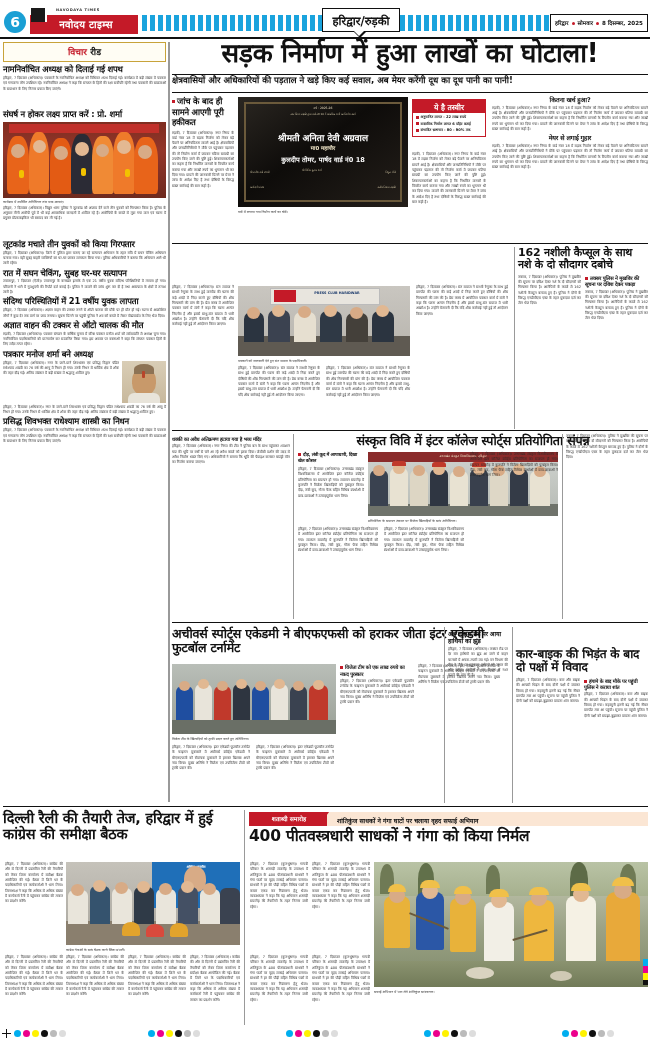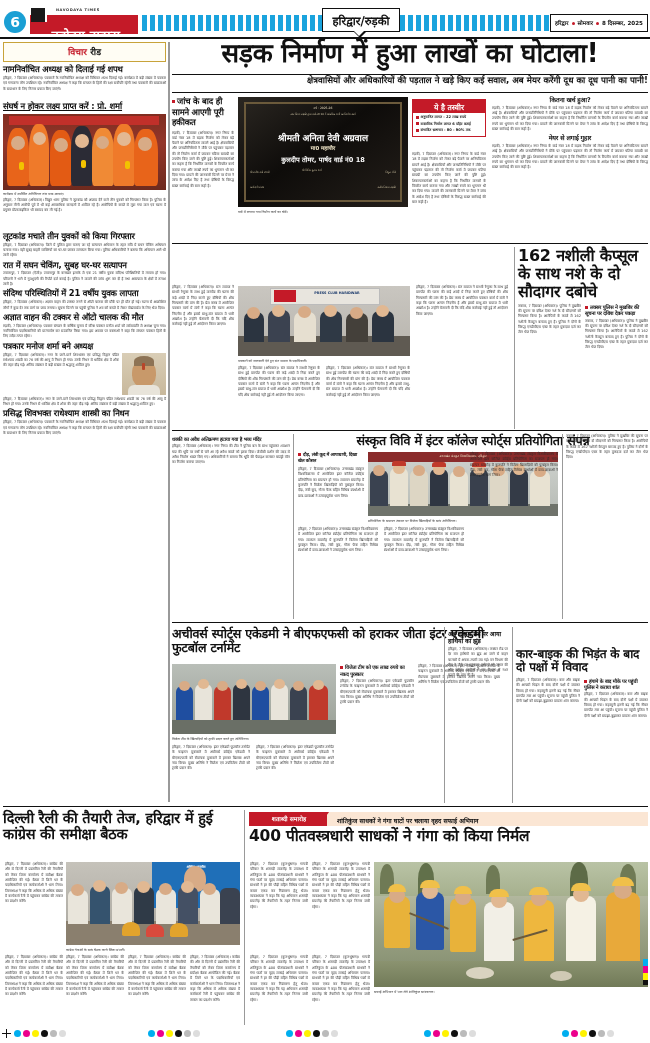--- a/index.html
+++ b/index.html
@@ -17,22 +17,22 @@
   .pageno {
     position:absolute; left:4px; top:5px; width:22px; height:22px; border-radius:50%;
     background:#1a9fd4; color:#fff; font-size:14px; font-weight:bold;
     display:flex; align-items:center; justify-content:center; font-family:"DejaVu Sans",sans-serif;
   }
   .logo-wrap { position:absolute; left:30px; top:2px; width:108px; height:28px; }
   .logo-box { position:absolute; left:0; top:7px; width:108px; height:19px; background:#c41a28; }
   .logo-flag { position:absolute; left:1px; top:0px; width:16px; height:14px; background:#1a1a1a;
                border-right:2px solid #fff; }
   .logo-text { position:absolute; left:4px; top:8px; width:104px; text-align:center;
-               color:#fff; font-size:13px; font-weight:bold; letter-spacing:.3px; line-height:17px;
-               white-space:nowrap; overflow:hidden;margin-top:11px; }
+               color:#fff; font-size:10px; font-weight:bold; letter-spacing:.3px; line-height:17px;
+               white-space:nowrap; overflow:hidden; }
   .logo-eng { position:absolute; left:26px; top:0px; font-size:3.6px; letter-spacing:.6px;
               color:#333; font-weight:bold; }
   .stripes { position:absolute; top:9px; height:16px;
              background:repeating-linear-gradient(90deg,#1aa3dd 0 5px,#fff 5px 8px); }
   .stripes.a { left:142px; width:180px; }
   .stripes.b { left:400px; width:195px; }
   .edition-tab {
     position:absolute; left:322px; top:2px; width:78px; height:24px; background:#fff;
     border:1.2px solid #111; display:flex; align-items:center; justify-content:center;
     font-size:11.5px; font-weight:bold; color:#111;
@@ -64,21 +64,21 @@
   
   .col-left { position:absolute; left:3px; top:42px; width:163px; }
   .vichar-box { border:1px solid #c8a33a; background:#fffdf4; padding:2px 3px 3px; }
   .vichar-title { text-align:center; font-size:9px; font-weight:bold; }
   .vichar-title .red { color:#c41a28; }
 
   
   .h-lead { font-size:26px; }
   .h-sub { font-size:8.6px; font-weight:bold; }
   .h-2 { font-size:13px; }
-  .h-3 { font-size:16px; }
+  .h-3 { font-size:11px; }
   .h-4 { font-size:8.4px; }
 
   .redbox { background:#c41a28; color:#fff; font-weight:bold; text-align:center; }
   .bullet-sq { display:inline-block; width:3px; height:3px; background:#c41a28; margin-right:2px;
                vertical-align:middle; }
 
   .crop-marks { position:absolute; bottom:2px; left:0; width:650px; height:16px; }
   .cmy { position:absolute; bottom:4px; display:flex; gap:2px; }
   .cmy span { width:7px; height:7px; border-radius:50%; display:block; }
 
@@ -117,21 +117,21 @@
 
     <div class="vichar-box">
       <div class="vichar-title">
         <span class="red">विचार</span>
         <span>रीड</span>
       </div>
     </div>
 
     <div style="margin-top:3px;" class="hl h-4">नामनिर्वाचित अध्यक्ष को दिलाई गई शपथ</div>
     <div class="body-text blur" style="margin-top:2px;">हरिद्वार, 7 दिसम्बर (अभिकल)। पत्रकारों के नवनिर्वाचित अध्यक्ष को विधिवत शपथ दिलाई गई। कार्यक्रम में बड़ी संख्या में पत्रकार एवं गणमान्य लोग उपस्थित रहे। नवनिर्वाचित अध्यक्ष ने कहा कि संगठन के हितों की रक्षा सर्वोपरि रहेगी तथा पत्रकारों की समस्याओं के समाधान के लिए निरंतर प्रयास किए जाएंगे।</div>
-    <div class="hl h-4" style="margin-top:10px;text-decoration:underline;">संघर्ष न होकर लक्ष्य प्राप्त करें : प्रो. शर्मा</div>
+    <div class="hl h-4" style="margin-top:18px;">संघर्ष न होकर लक्ष्य प्राप्त करें : प्रो. शर्मा</div>
 
     <div class="photo" style="margin-top:3px;height:76px;">
       <div class="sky" style="background:linear-gradient(#7f2d20,#93362a 38%,#6e2a1e);"></div>
       <div style="position:absolute;left:6px;top:2px;width:150px;height:9px;background:#c1302a;"></div>
       <div class="grp" style="left:4px;top:14px;width:22px;height:58px;background:#e8641a;"></div>
       <div class="grp" style="left:26px;top:10px;width:20px;height:62px;background:#ef7a2a;"></div>
       <div class="grp" style="left:47px;top:16px;width:22px;height:56px;background:#e35b14;"></div>
       <div class="grp" style="left:68px;top:12px;width:22px;height:60px;background:#2b2b35;"></div>
       <div class="grp" style="left:89px;top:14px;width:22px;height:58px;background:#f08a35;"></div>
       <div class="grp" style="left:110px;top:10px;width:22px;height:62px;background:#ef7a2a;"></div>
@@ -178,21 +178,21 @@
 
     <div class="hl h-4" style="margin-top:2px;">प्रसिद्ध शिवभक्त राधेश्याम शास्त्री का निधन</div>
     <div class="body-text blur" style="margin-top:2px;">हरिद्वार, 7 दिसम्बर (अभिकल)। पत्रकारों के नवनिर्वाचित अध्यक्ष को विधिवत शपथ दिलाई गई। कार्यक्रम में बड़ी संख्या में पत्रकार एवं गणमान्य लोग उपस्थित रहे। नवनिर्वाचित अध्यक्ष ने कहा कि संगठन के हितों की रक्षा सर्वोपरि रहेगी तथा पत्रकारों की समस्याओं के समाधान के लिए निरंतर प्रयास किए जाएंगे।</div>
   </div>
 
   <div style="position:absolute;left:172px;top:40px;width:476px;">
     <div class="hl h-lead" style="text-align:center;line-height:1.0;">सड़क निर्माण में हुआ लाखों का घोटाला!</div>
   </div>
   <div class="sep-h" style="position:absolute;left:172px;top:74px;width:476px;height:.6px;"></div>
   <div style="position:absolute;left:172px;top:76px;width:476px;">
-    <div class="h-sub" style="text-align:right;line-height:1.15;">क्षेत्रवासियों और अधिकारियों की पड़ताल ने खड़े किए कई सवाल, अब मेयर करेंगी दूध का दूध पानी का पानी!</div>
+    <div class="h-sub" style="text-align:left;line-height:1.15;">क्षेत्रवासियों और अधिकारियों की पड़ताल ने खड़े किए कई सवाल, अब मेयर करेंगी दूध का दूध पानी का पानी!</div>
   </div>
   <div class="sep-h" style="position:absolute;left:172px;top:92px;width:476px;height:1.2px;"></div>
 
   <div style="position:absolute;left:172px;top:96px;width:62px;">
     <div class="hl h-4" style="line-height:1.25;">
       <span class="bullet-sq"></span><span>जांच के बाद ही सामने आएगी पूरी हकीकत</span>
     </div>
     <div class="body-text blur" style="margin-top:3px;">रुड़की, 7 दिसम्बर (अभिकल)। नगर निगम के वार्ड नंबर 18 में सड़क निर्माण को लेकर बड़े पैमाने पर अनियमितता सामने आई है। क्षेत्रवासियों और जनप्रतिनिधियों ने मौके पर पहुंचकर पड़ताल की तो निर्माण कार्य में जमकर घटिया सामग्री का उपयोग किए जाने की पुष्टि हुई। शिकायतकर्ताओं का कहना है कि निर्धारित मानकों के विपरीत कार्य कराया गया और लाखों रुपये का भुगतान भी कर दिया गया। मामले की जानकारी मिलने पर मेयर ने जांच के आदेश दिए हैं तथा दोषियों के विरुद्ध सख्त कार्रवाई की बात कही है।</div>
   </div>
 

